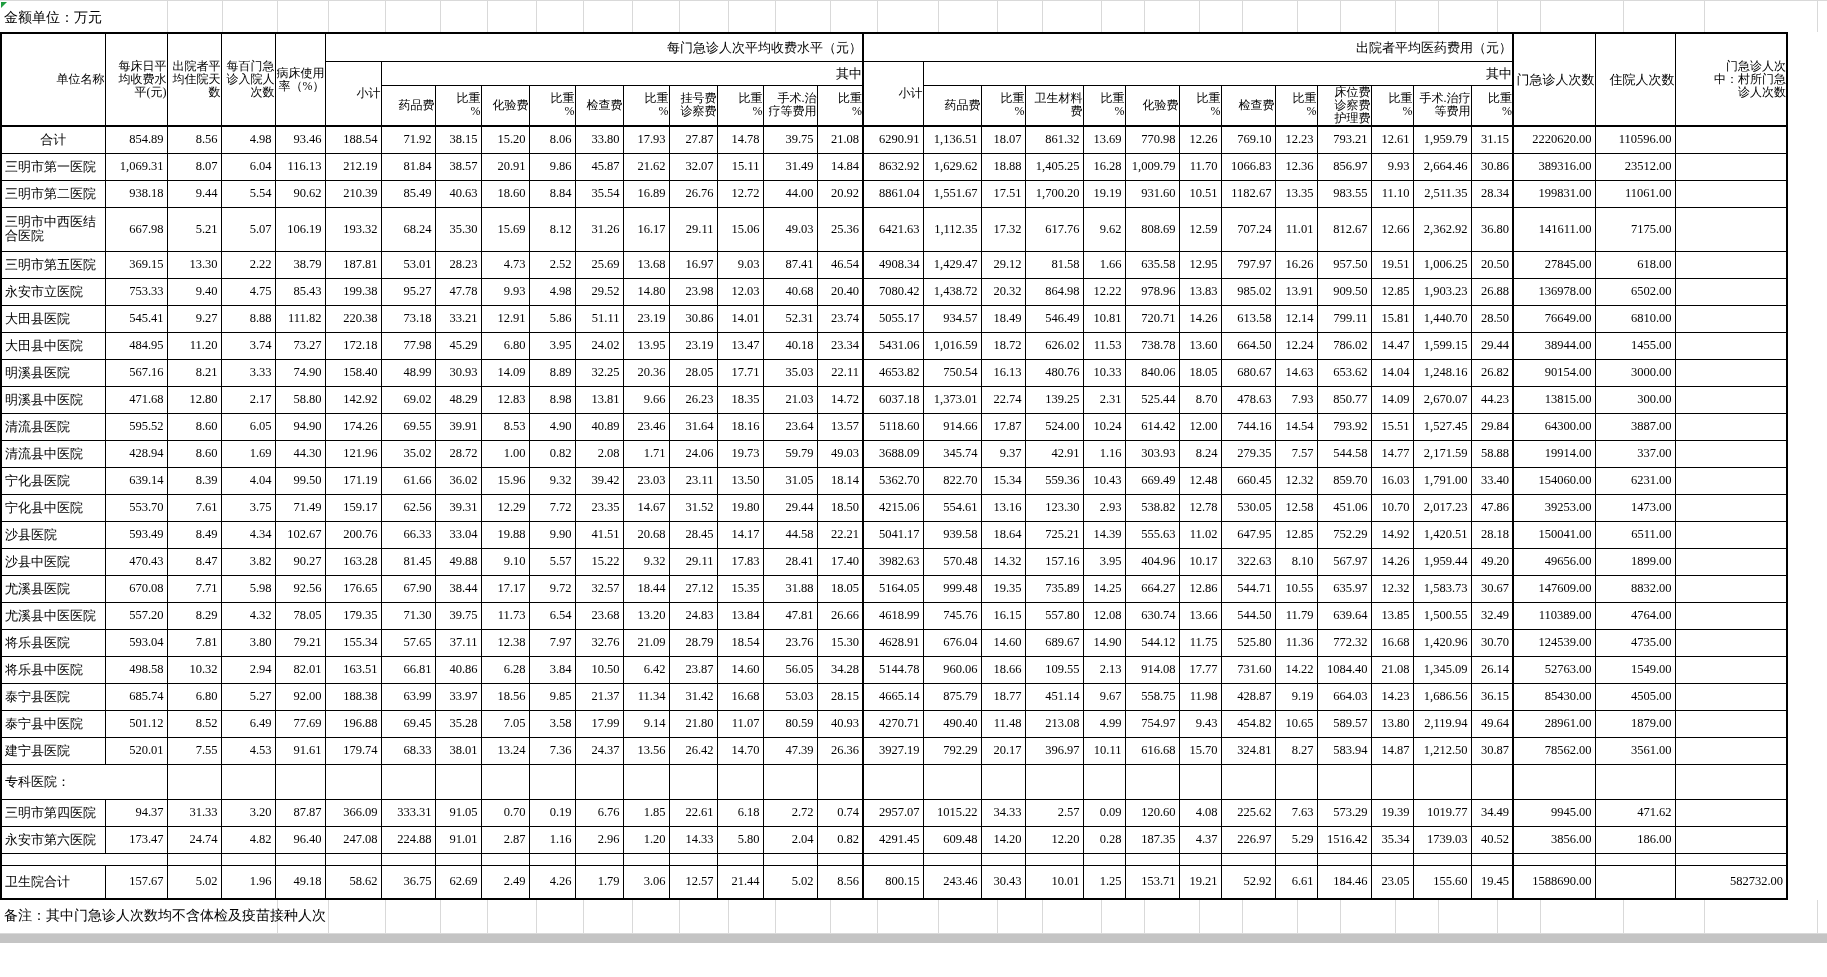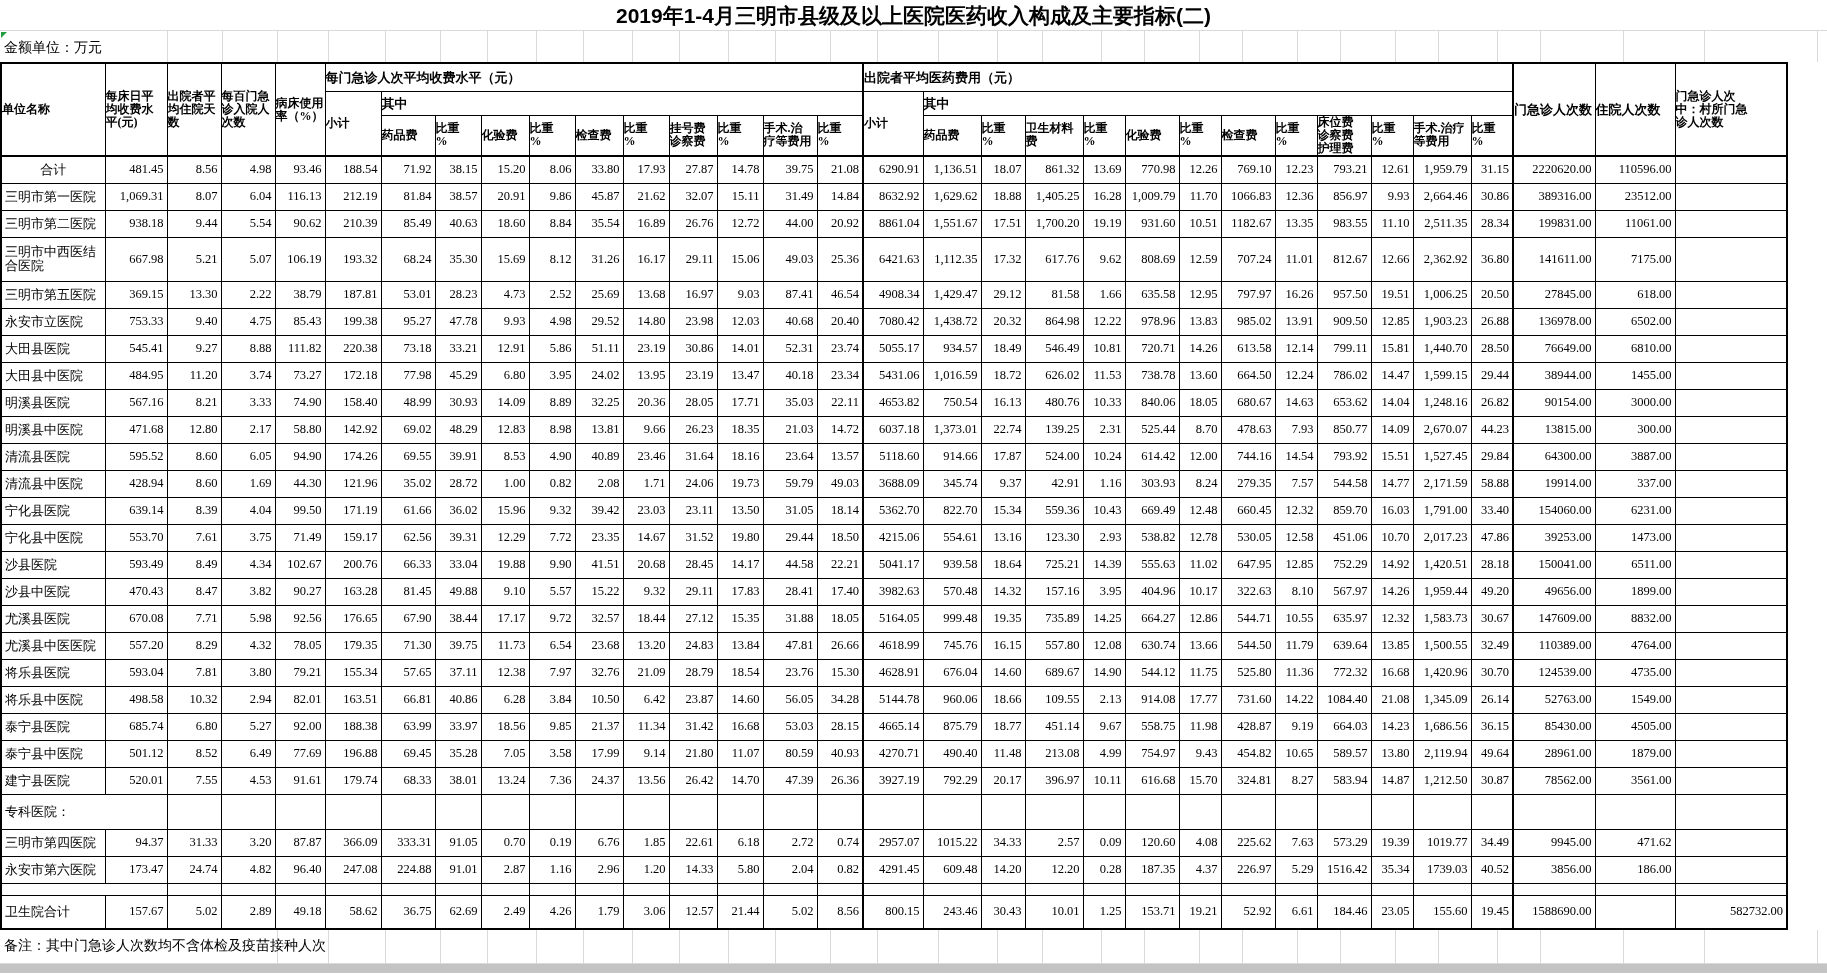--- a/index.html
+++ b/index.html
@@ -12,39 +12,38 @@
   .gridstrip.top{height:31px;text-decoration:underline;}
   .gridstrip.bottom{height:33px;border-top:none;border-bottom:1px solid #d9d9d9;}
   .gcell{box-sizing:border-box;height:100%;border-right:1px solid #d9d9d9;flex:0 0 auto;}
   .gcell.nob{border-right:none;}
   .striptext{position:absolute;left:4px;bottom:5px;font-size:14px;white-space:nowrap;}
   .tri{position:absolute;left:1px;top:1px;width:0;height:0;
        border-top:6px solid #1f9d3f;border-right:6px solid transparent;}
   
   table{border-collapse:collapse;table-layout:fixed;border:2px solid #000;background:#fff;}
   th,td{border:1px solid #000;overflow:hidden;padding:0;vertical-align:middle;}
-  th{font-weight:bold;font-size:12px;line-height:13px;text-align:left;white-space:pre-line;}
+  th{font-weight:normal;font-size:12px;line-height:13px;text-align:right;white-space:pre-line;}
   th.grp{font-size:13px;}
   thead tr:nth-child(1){height:28px;}
   thead tr:nth-child(2){height:24px;}
   thead tr:nth-child(3){height:41px;}
   tbody tr:first-child td{border-top:2px solid #000;}
   td.num{text-align:right;padding-right:3px;font-size:12.5px;white-space:nowrap;}
   td.name{text-align:left;padding-left:3px;font-size:13px;line-height:14px;}
   td.name.center{text-align:center;padding-left:0;}
   .thickL{border-left:2px solid #000 !important;}
   tr.r-n{height:27px;} tr.r-tall{height:44px;} tr.r-sec{height:35px;}
   tr.r-sp{height:12px;} tr.r-tot{height:34px;}
   .graybar{height:9px;background:#c4c4c4;width:1827px;}
 </style>
 </head>
 <body>
 
 <div class="wrap">
-  <div class="title">2019年1-4月三明市县级及以上医院医药收入构成及主要指标(二)</div>
 
   <div class="gridstrip top" id="stripTop">
     <div class="tri"></div>
     <div class="striptext">金额单位：万元</div>
   <div class="gcell nob" style="width: 105px;"></div>
       <div class="gcell" style="width: 63px;"></div>
       <div class="gcell" style="width: 55px;"></div>
       <div class="gcell" style="width: 55px;"></div>
       <div class="gcell" style="width: 51px;"></div>
       <div class="gcell" style="width: 57px;"></div>
@@ -177,21 +176,21 @@
 %</th>
           <th class="">手术.治疗
 等费用</th>
           <th class="">比重
 %</th>
         </tr>
       </thead>
     <tbody id="tbody">
         <tr class="r-n">
           <td class="name center">合计</td>
-          <td class="num">481.45</td>
+          <td class="num">854.89</td>
           <td class="num">8.56</td>
           <td class="num">4.98</td>
           <td class="num">93.46</td>
           <td class="num">188.54</td>
           <td class="num">71.92</td>
           <td class="num">38.15</td>
           <td class="num">15.20</td>
           <td class="num">8.06</td>
           <td class="num">33.80</td>
           <td class="num">17.93</td>
@@ -1095,21 +1094,21 @@
           <td></td>
           <td></td>
           <td class="thickL"></td>
           <td></td>
           <td></td>
         </tr>
         <tr class="r-tot">
           <td class="name">卫生院合计</td>
           <td class="num">157.67</td>
           <td class="num">5.02</td>
-          <td class="num">2.89</td>
+          <td class="num">1.96</td>
           <td class="num">49.18</td>
           <td class="num">58.62</td>
           <td class="num">36.75</td>
           <td class="num">62.69</td>
           <td class="num">2.49</td>
           <td class="num">4.26</td>
           <td class="num">1.79</td>
           <td class="num">3.06</td>
           <td class="num">12.57</td>
           <td class="num">21.44</td>

